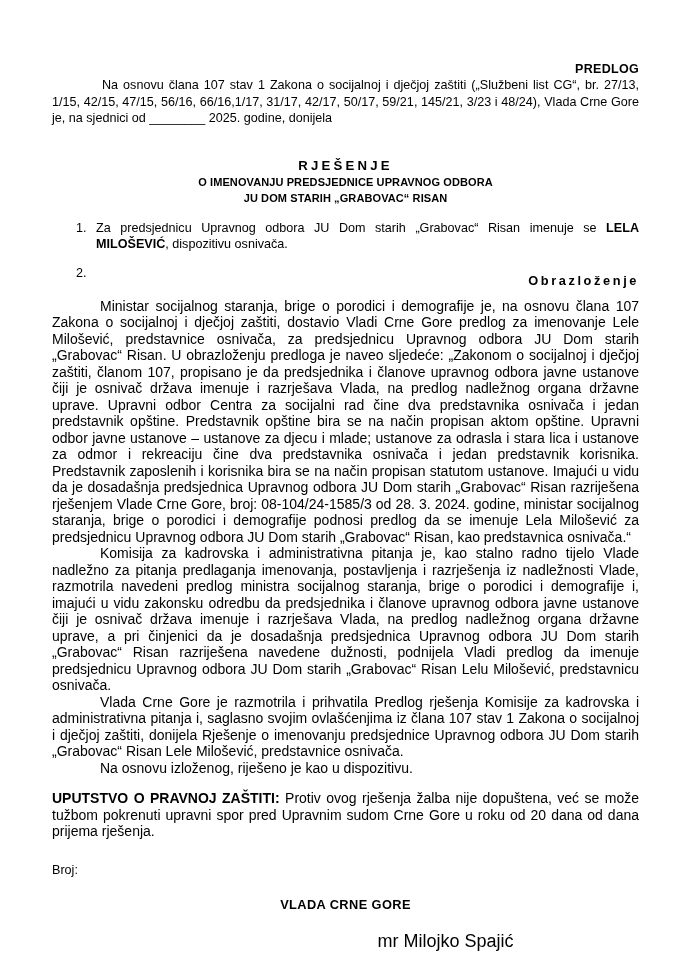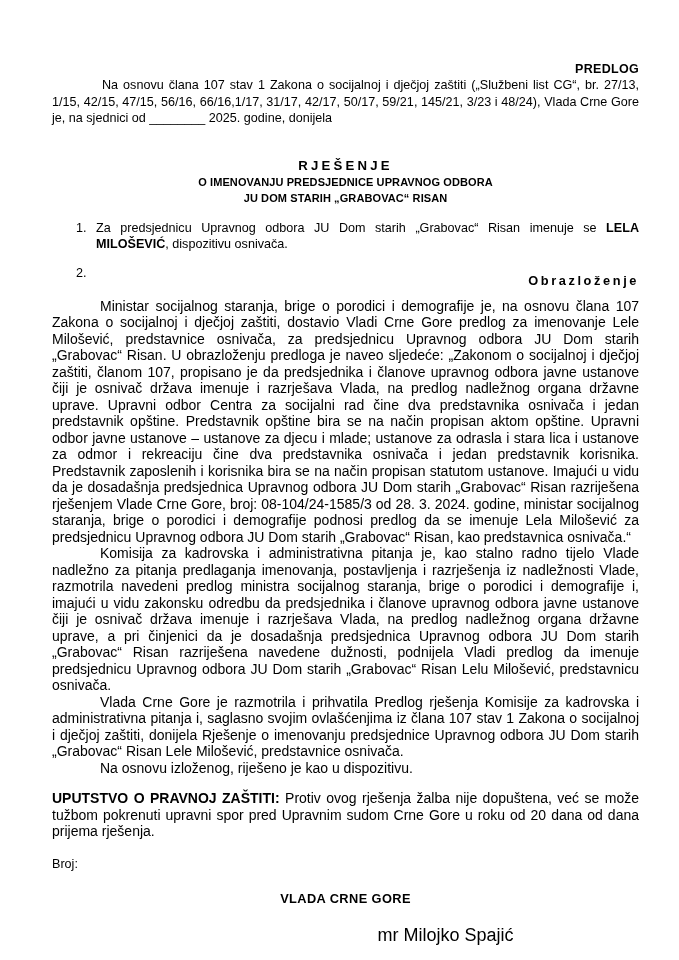--- a/index.html
+++ b/index.html
@@ -105,21 +105,21 @@
   .notice {
     margin-top: 14px;
     font-size: 14px;
     line-height: 16.5px;
     text-align: justify;
   }
   .notice b { font-weight: bold; }
 
   
   .footer-meta {
-    margin-top: 16px;
+    margin-top: 22px;
     font-size: 12.6px;
     line-height: 17px;
   }
 
   .signature {
     margin-top: 18px;
     text-align: center;
   }
   .sig-gov {
     font-weight: bold;

